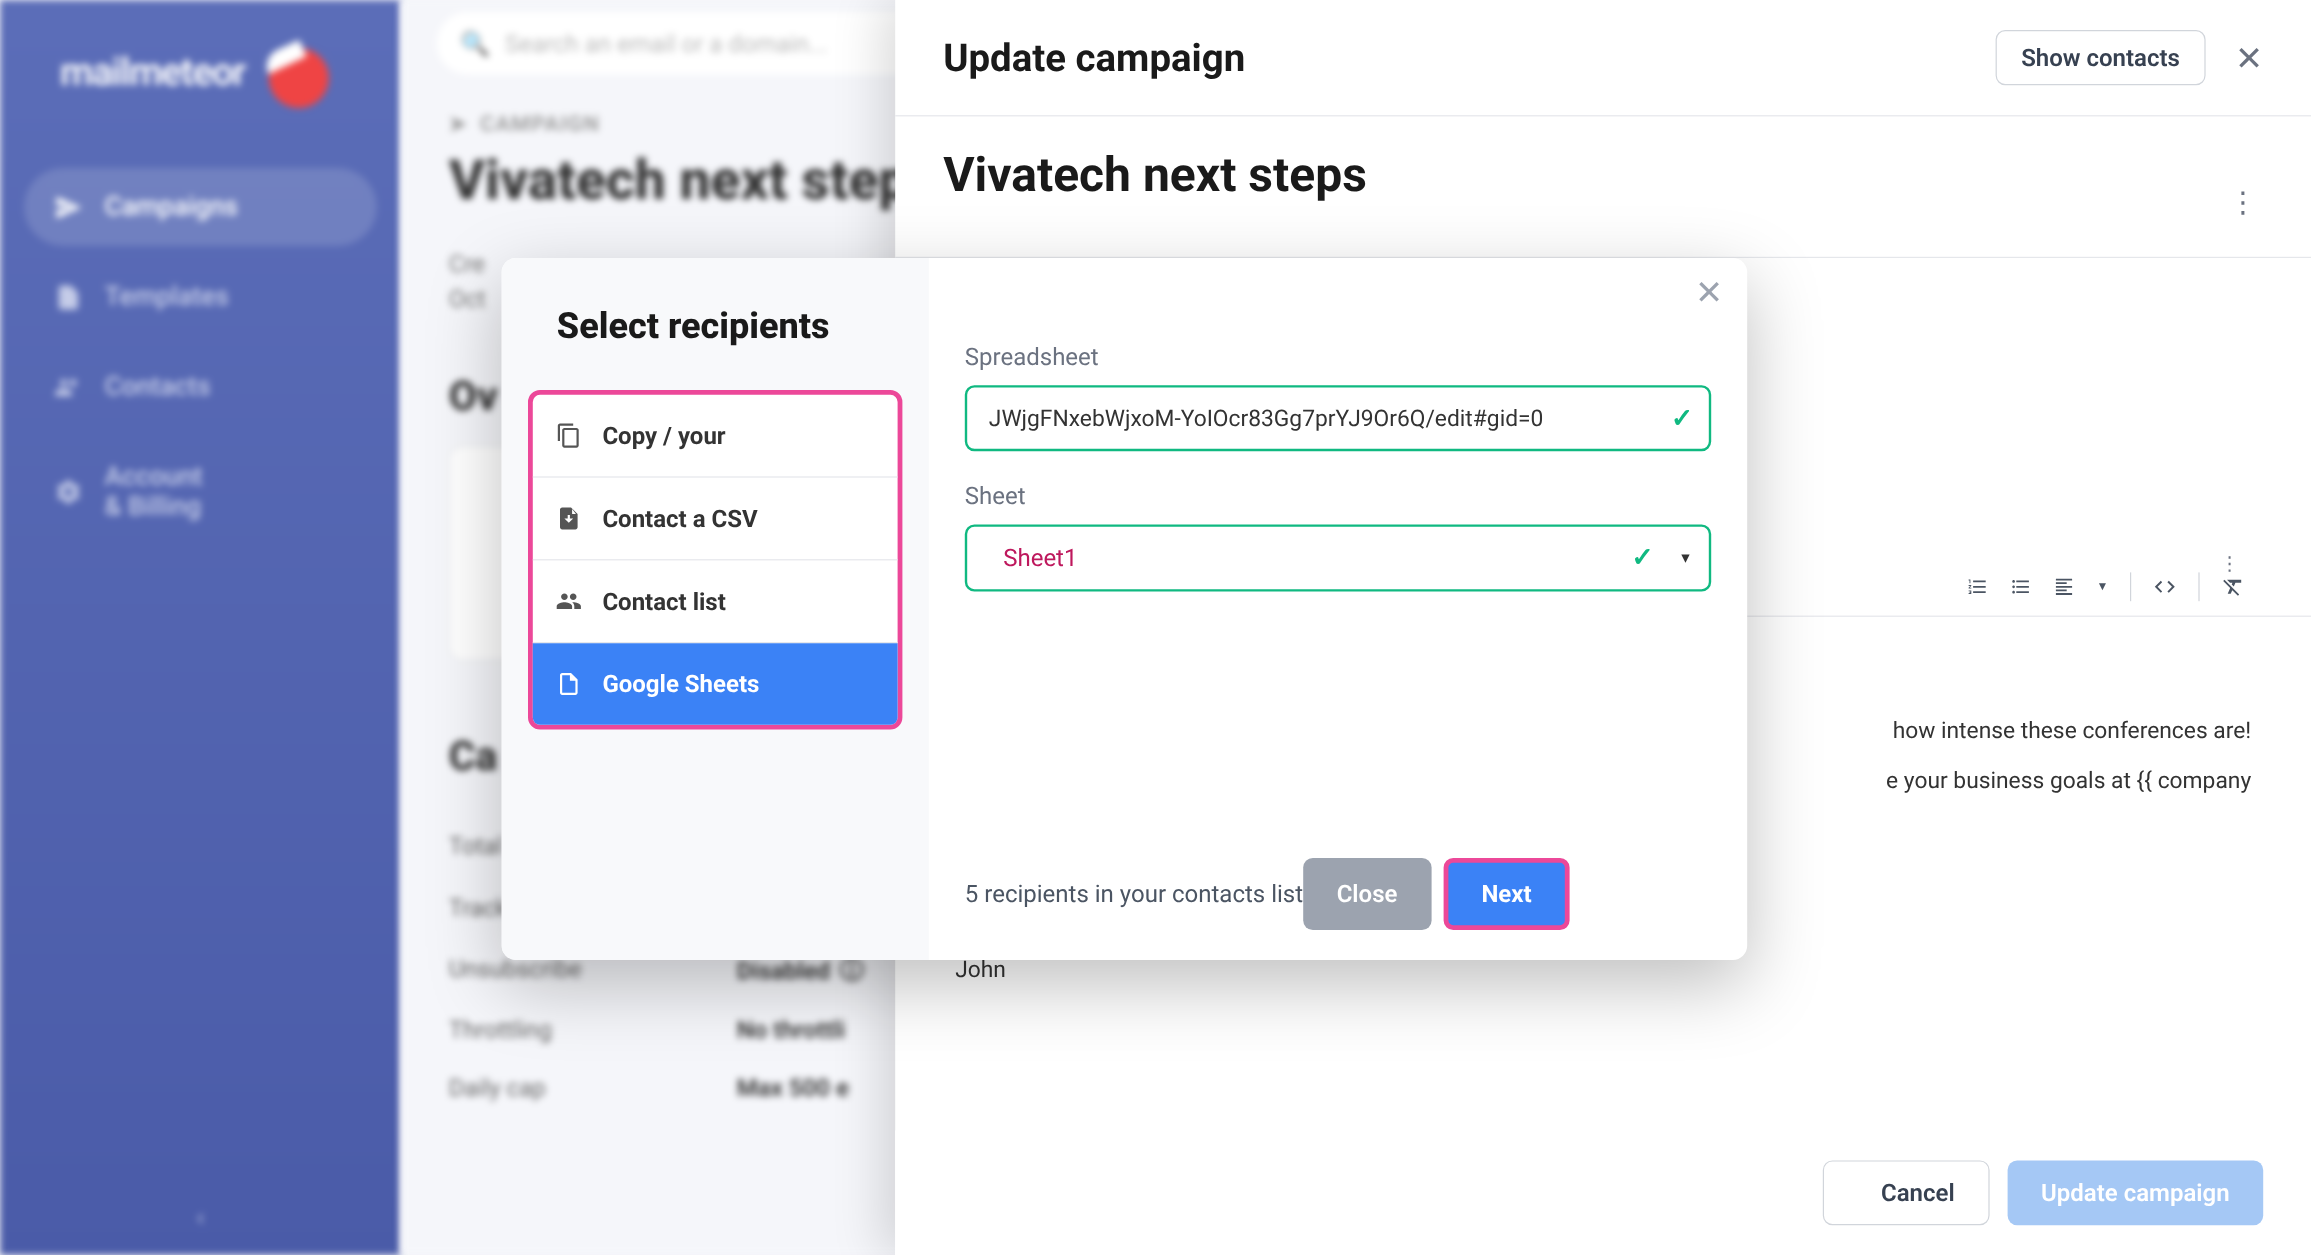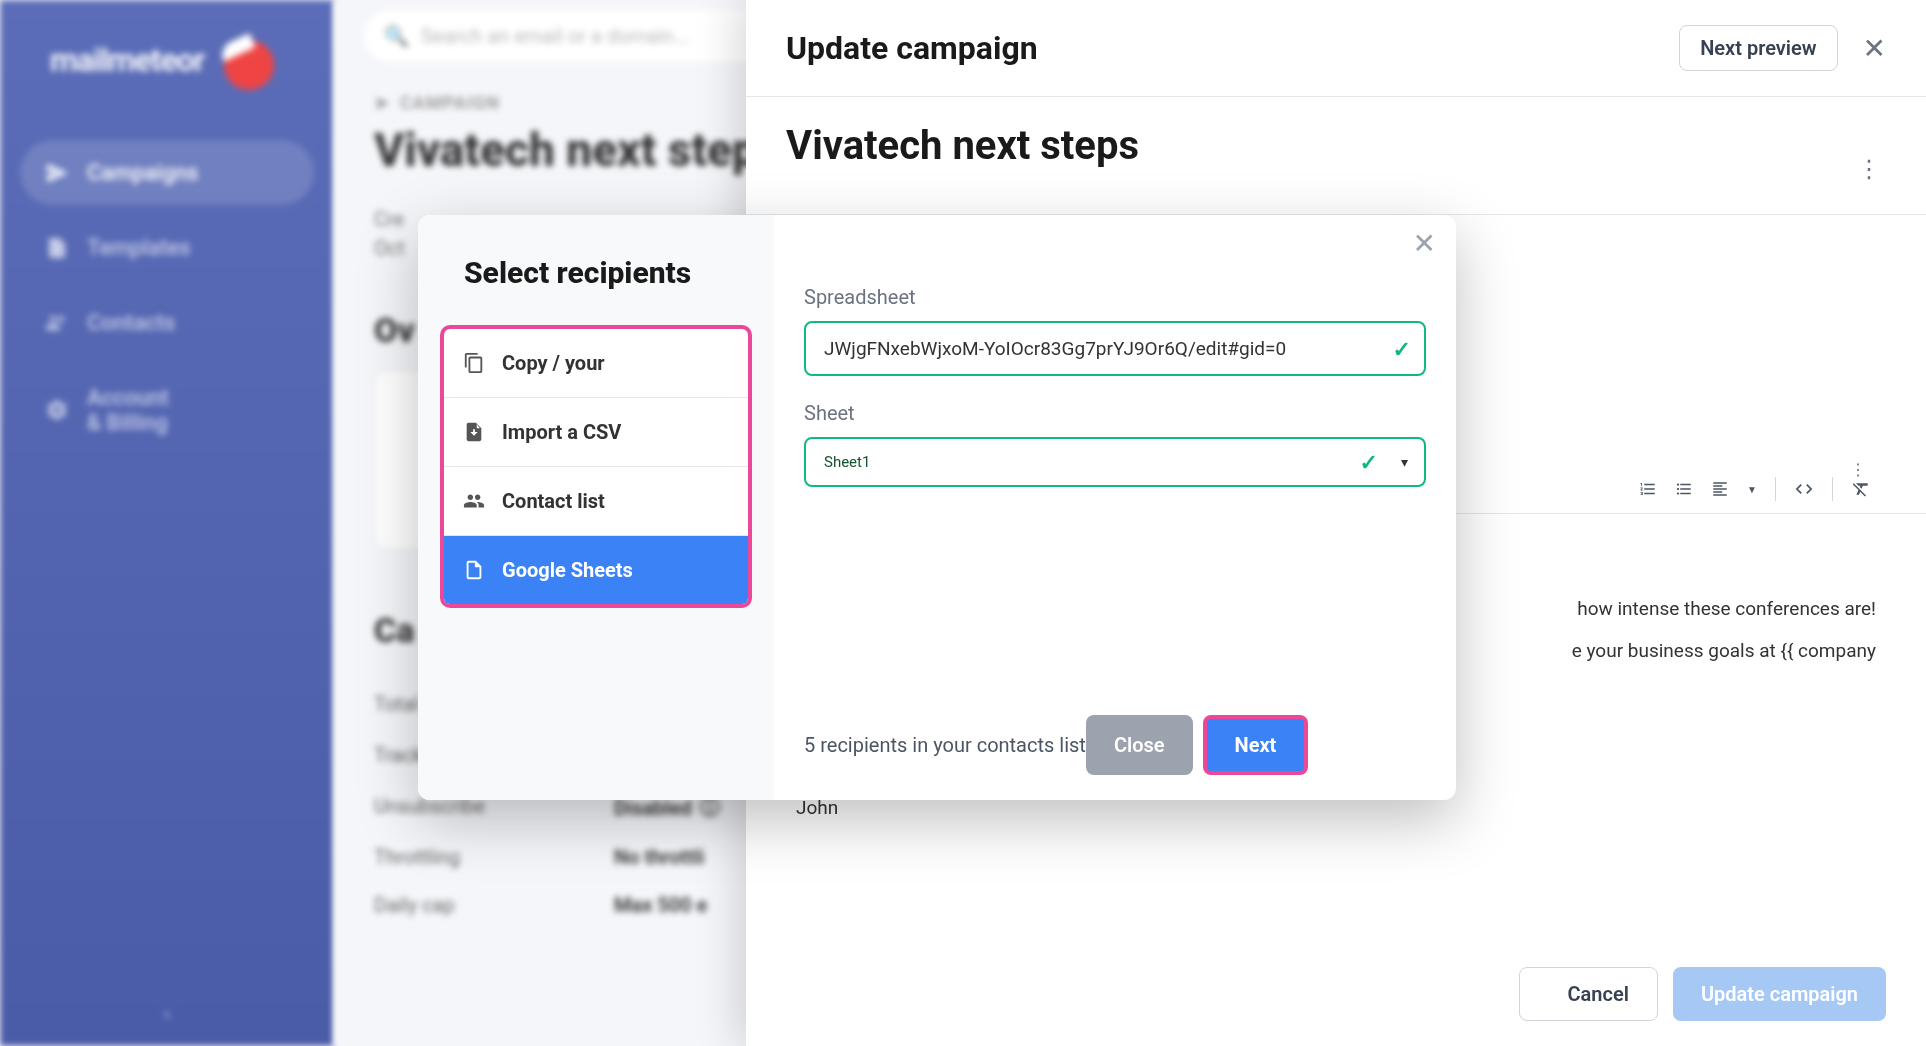--- a/index.html
+++ b/index.html
@@ -62,21 +62,21 @@
     .option-item:last-child { border-bottom: none; }
     .option-item.selected { background: #3b82f6; color: #fff; border-radius: 0 0 6px 6px; }
     .option-icon { width: 24px; height: 24px; flex-shrink: 0; display: flex; align-items: center; justify-content: center; }
     .modal-right { flex: 1; padding: 20px 30px; position: relative; }
     .modal-close { position: absolute; right: 20px; top: 12px; font-size: 28px; color: #9ca3af; cursor: pointer; font-weight: 300; }
     .field-label { color: #6b7280; font-size: 20px; margin-top: 50px; margin-bottom: 12px; }
     .input-wrap { position: relative; }
     .text-input { width: 100%; padding: 14px 58px 14px 18px; border: 2px solid #10b981; border-radius: 8px; font-size: 19px; color: #333; outline: none; }
     .input-check { position: absolute; right: 15px; top: 50%; transform: translateY(-50%); color: #10b981; font-size: 22px; font-weight: 700; }
     .select-wrap { position: relative; }
-    .select-input { width: 100%; padding: 14px 18px; border: 2px solid #10b981; border-radius: 8px; font-size: 15px; color: #14532d; outline: none; appearance: none; background: #fff; }
+    .select-input { width: 100%; padding: 14px 30px; border: 2px solid #10b981; border-radius: 8px; font-size: 20px; color: #be185d; outline: none; appearance: none; background: #fff; }
     .select-check { position: absolute; right: 48px; top: 50%; transform: translateY(-50%); color: #10b981; font-size: 22px; font-weight: 700; }
     .select-caret { position: absolute; right: 18px; top: 50%; transform: translateY(-50%); color: #333; font-size: 14px; }
     .modal-footer { position: absolute; bottom: 25px; left: 30px; right: 30px; display: flex; justify-content: flex-start; align-items: center; }
     .recipients-count { color: #4b5563; font-size: 20px; }
     .modal-buttons { display: flex; gap: 10px; }
     .btn-close { background: #9ca3af; color: #fff; padding: 14px 28px; border-radius: 8px; font-size: 20px; font-weight: 600; border: none; cursor: pointer; }
     .btn-next { background: #3b82f6; color: #fff; padding: 14px 28px; border-radius: 8px; font-size: 20px; font-weight: 700; border: 4px solid #ec4899; cursor: pointer; }
     
     svg { display: block; }
   </style>
@@ -168,21 +168,21 @@
   <div class="stats-row">
       <span class="stat-label">Daily cap</span>
       <span class="stat-value">Max 500 e</span>
     </div>
 </div>
 
 <div class="right-panel">
   <div class="panel-header">
     <div class="panel-title">Update campaign</div>
     <div class="panel-actions">
-      <button class="show-preview">Next preview</button>
+      <button class="show-preview">Show contacts</button>
       <span class="panel-close">✕</span>
     </div>
   </div>
   <div class="campaign-name">Vivatech next steps</div>
   <span class="more-icon">⋮</span>
   <div class="divider-thin"></div>
   <div class="toolbar">
     <span class="toolbar-icon">
       <svg width="18" height="18" viewBox="0 0 24 24" fill="#4b5563">
           <path d="M2 17h2v.5H3v1h1v.5H2v1h3v-4H2v1zm1-9h1V4H2v1h1v3zm-1 3h1.8L2 13.1v.9h3v-1H3.2L5 10.9V10H2v1zm5-6v2h14V5H7zm0 14h14v-2H7v2zm0-6h14v-2H7v2z"></path>
@@ -238,21 +238,21 @@
             </svg>
         </span>
         <span>Copy / your</span>
       </div>
       <div class="option-item">
         <span class="option-icon">
           <svg width="22" height="22" viewBox="0 0 24 24" fill="#555">
               <path d="M14 2H6c-1.1 0-2 .9-2 2v16c0 1.1.9 2 2 2h12c1.1 0 2-.9 2-2V8l-6-6zm-2 14l-4-4h3V9h2v3h3l-4 4zm3-9V3.5L18.5 8H15z"></path>
             </svg>
         </span>
-        <span>Import a CSV</span>
+        <span>Contact a CSV</span>
       </div>
       <div class="option-item">
         <span class="option-icon">
           <svg width="22" height="22" viewBox="0 0 24 24" fill="#555">
               <path d="M16 11c1.66 0 3-1.34 3-3s-1.34-3-3-3-3 1.34-3 3 1.34 3 3 3zm-8 0c1.66 0 3-1.34 3-3S9.66 5 8 5 5 6.34 5 8s1.34 3 3 3zm0 2c-2.33 0-7 1.17-7 3.5V19h14v-2.5c0-2.33-4.67-3.5-7-3.5zm8 0c-.29 0-.62.02-.97.05 1.16.84 1.97 1.97 1.97 3.45V19h6v-2.5c0-2.33-4.67-3.5-7-3.5z"></path>
             </svg>
         </span>
         <span>Contact list</span>
       </div>
       <div class="option-item selected">

